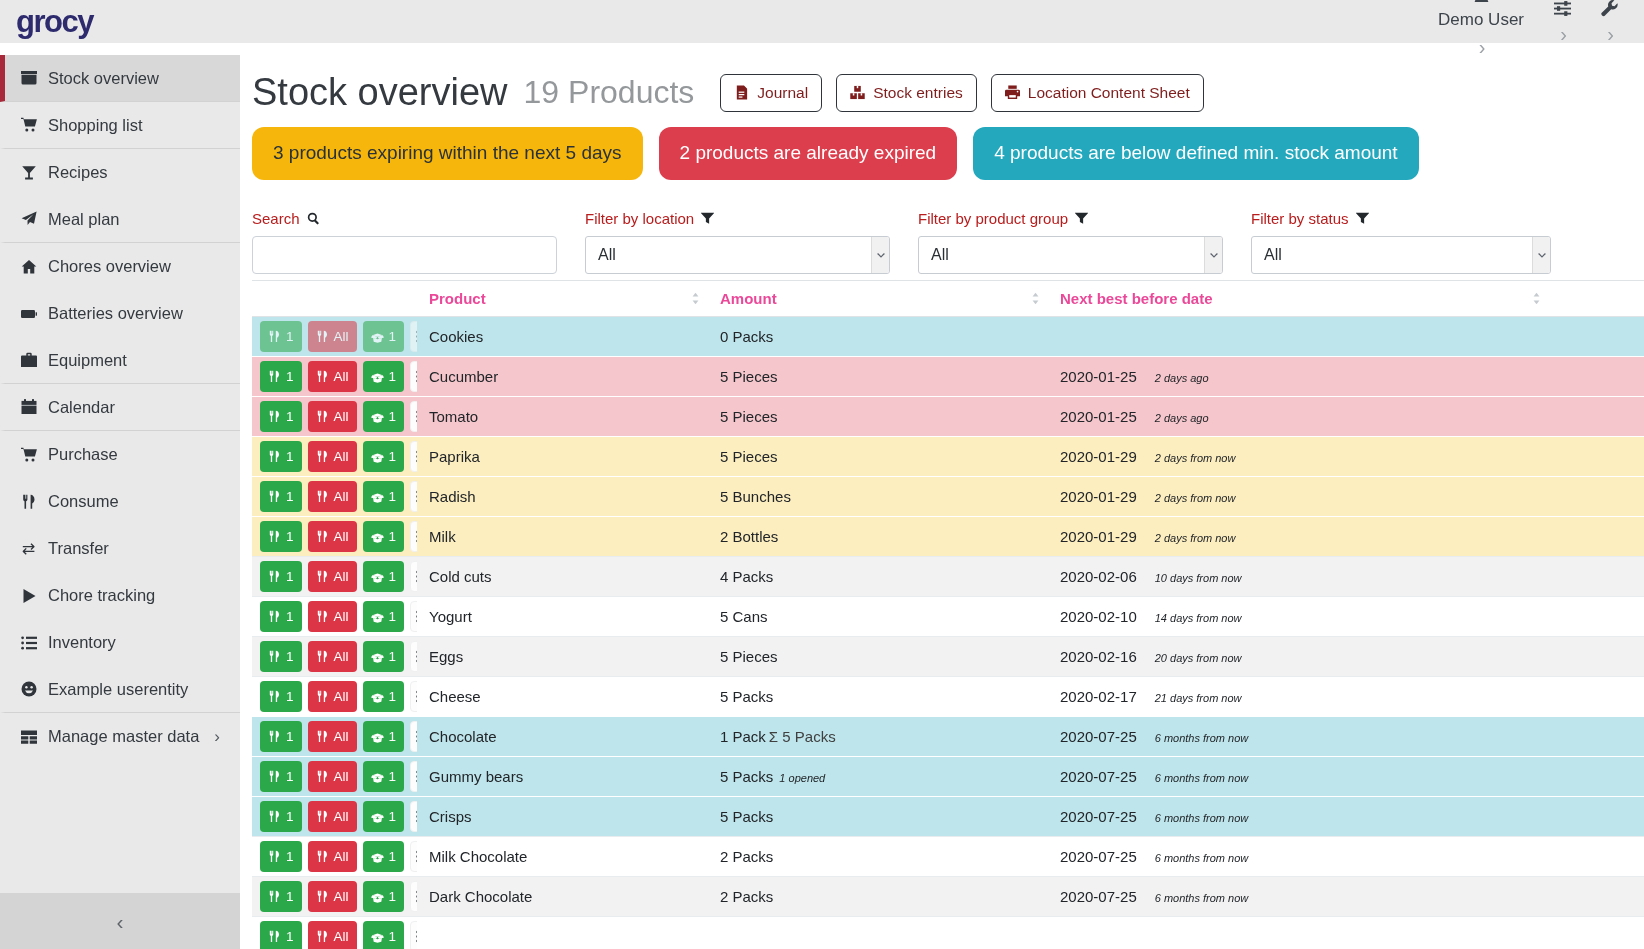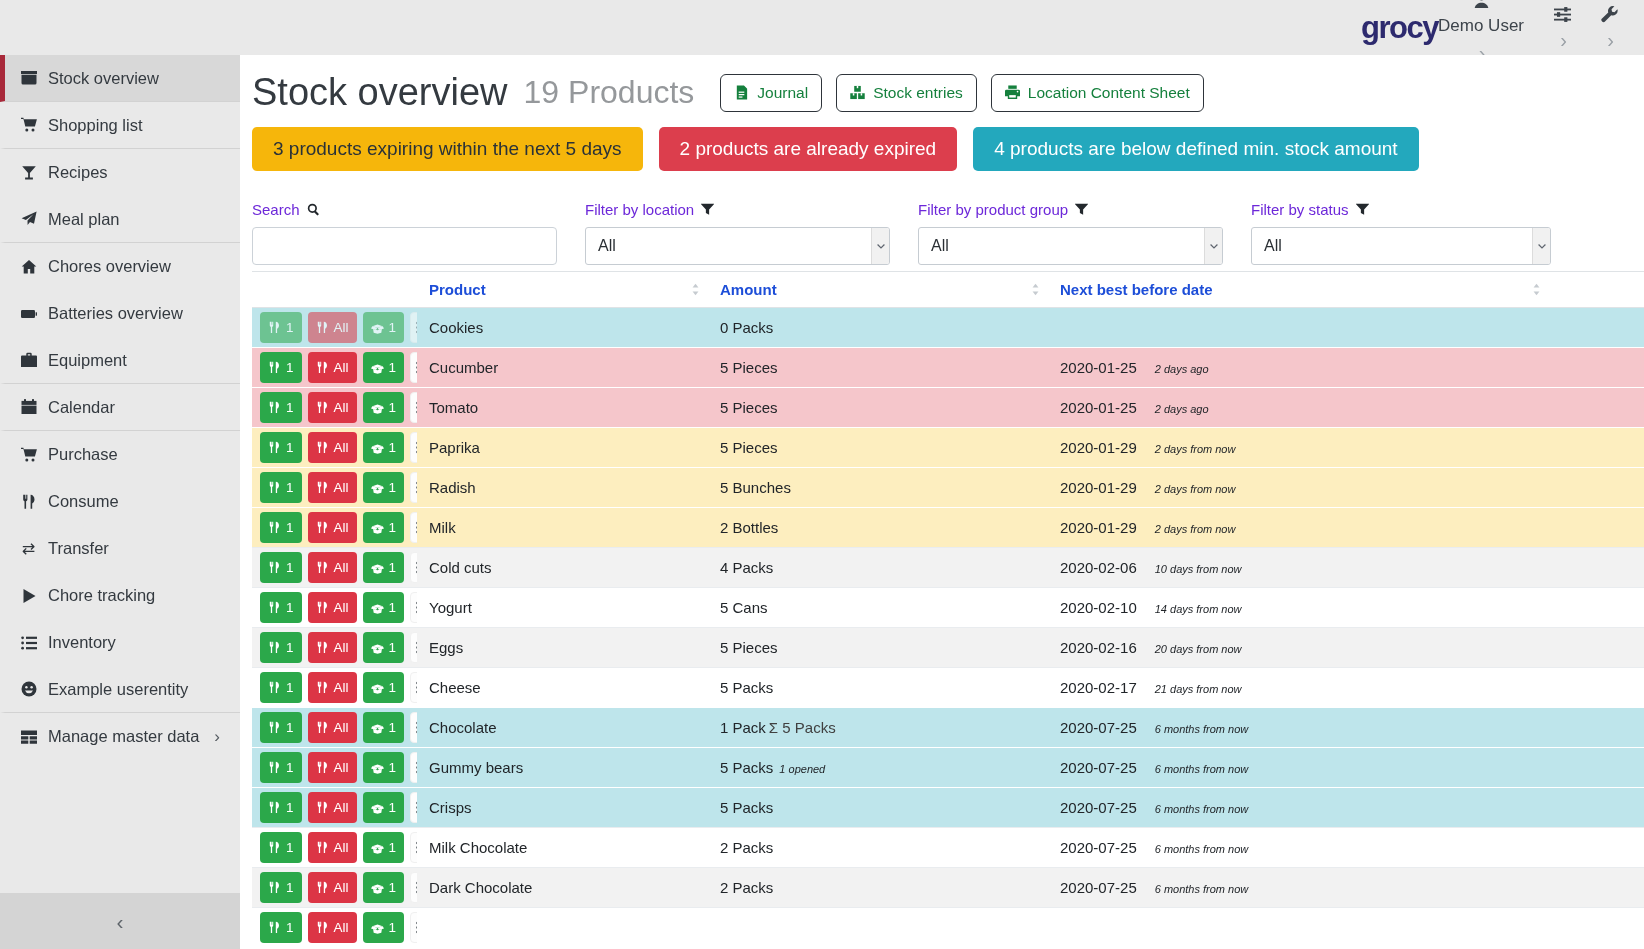--- a/index.html
+++ b/index.html
@@ -12,22 +12,22 @@
   html,body{margin:0;padding:0;}
   body{
     width:1644px;height:949px;overflow:hidden;background:#fff;
     font-family:"Liberation Sans","DejaVu Sans",sans-serif;color:#212529;
     position:relative;
   }
   .icon{display:inline-flex;align-items:center;justify-content:center;line-height:1;}
   .icon svg{width:1em;height:1em;display:block;fill:currentColor;}
 
   
-  .navbar{position:absolute;top:0;left:0;right:0;height:55px;background:var(--side-bg);
-    display:flex;align-items:center;justify-content:flex-end;padding:0 26px 0 16px;}
+  .navbar{position:absolute;top:0;left:0;right:0;height:43px;background:var(--side-bg);
+    display:flex;align-items:center;justify-content:space-between;padding:0 26px 0 16px;}
   .logo{font-size:31px;font-weight:800;color:var(--logo);letter-spacing:-1.5px;}
   .nav-right{display:flex;align-items:center;gap:30px;color:#3d444b;}
   .nav-group{display:flex;align-items:center;gap:7px;font-size:17px;cursor:pointer;flex-direction:column;}
   .nav-group .icon{font-size:17px;}
   .nav-caret{color:#9aa0a6;font-size:20px;line-height:1;margin-left:2px;}
 
   
   .sidebar{position:absolute;top:55px;left:0;bottom:0;width:240px;background:var(--side-bg);
     display:flex;flex-direction:column;}
   .side-items{flex:0 0 auto;}
@@ -42,46 +42,46 @@
     color:#5d6369;font-size:21px;cursor:pointer;}
 
   
   .main{position:absolute;top:55px;left:240px;right:0;bottom:0;background:#fff;
     padding:16px 0 0 12px;overflow:hidden;}
   .title-row{display:flex;align-items:center;gap:16px;padding-right:14px;}
   .page-title{font-size:38px;font-weight:500;color:#343a40;margin:0;line-height:1.15;}
   .page-subtitle{font-size:32px;font-weight:400;color:#95989b;}
   .title-buttons{display:flex;gap:14px;margin-left:10px;}
   .btn-outline{display:inline-flex;align-items:center;gap:8px;height:38px;padding:0 13px;
-    border:1px solid #2e343a;border-radius:6px;background:#fff;font-size:15.5px;color:#15803d;cursor:pointer;}
+    border:1px solid #2e343a;border-radius:6px;background:#fff;font-size:15.5px;color:#7f1d1d;cursor:pointer;}
   .btn-outline .icon{font-size:15px;}
 
   .alerts{display:flex;gap:16px;margin-top:12px;}
-  .alert{height:44px;border-radius:5px;display:flex;align-items:center;padding:0 21px;font-size:19px;}
+  .alert{height:53px;border-radius:12px;display:flex;align-items:center;padding:0 21px;font-size:19px;}
   .alert-warning{background:var(--warn);color:#2a3238;}
   .alert-danger{background:var(--danger);color:#fff;}
   .alert-info{background:var(--info);color:#fff;}
 
   .filters{display:flex;gap:28px;margin-top:30px;}
   .filter-block{width:305px;}
   .filter-block:last-child{width:300px;}
-  .filter-label{display:flex;align-items:center;gap:7px;font-size:15px;color:#6d28d9;margin-bottom:9px;}
+  .filter-label{display:flex;align-items:center;gap:7px;font-size:15px;color:#b91c1c;margin-bottom:9px;}
   .filter-label .icon{font-size:13px;color:#23282d;}
   .text-input{width:100%;height:38px;border:1px solid #ccd2d8;border-radius:4px;padding:0 10px;
     font-size:16px;font-family:inherit;color:#212529;outline:none;background:#fff;}
   .select{height:38px;border:1px solid #c6ccd2;border-radius:3px;background:#fff;display:flex;
     align-items:center;cursor:pointer;overflow:hidden;}
   .select-value{flex:1;padding-left:12px;font-size:16px;color:#2a2f34;}
   .select-caret{width:18px;align-self:stretch;background:#f1f1f1;border-left:1px solid #dcdcdc;
     display:flex;align-items:center;justify-content:center;color:#606670;font-size:10px;}
 
   
   table.stock{width:100%;border-collapse:collapse;table-layout:fixed;margin-top:6px;}
   col.c-act{width:165px;} col.c-prod{width:291px;} col.c-amt{width:340px;} col.c-date{width:auto;}
-  thead th{font-size:15px;font-weight:700;color:#1d4ed8;text-align:left;height:36px;
+  thead th{font-size:15px;font-weight:700;color:#ec4899;text-align:left;height:36px;
     border-top:1px solid #dfe3e6;border-bottom:1px solid #dfe3e6;padding:0 6px 0 12px;vertical-align:middle;}
   th .th-inner{display:flex;align-items:center;justify-content:space-between;}
   .sort-icon{color:#c6cbd0;font-size:13px;}
   th.th-date .sort-icon{margin-right:95px;}
   tbody td{height:40px;padding:0 12px;font-size:15px;color:#212529;border-top:1px solid #e9ecef;
     vertical-align:middle;white-space:nowrap;overflow:hidden;}
   tbody tr:first-child td{border-top:none;}
   td.td-actions{padding:0 0 0 8px;}
   tr.c-info td{background:var(--row-info);border-top-color:#fff;}
   tr.c-danger td{background:var(--row-danger);border-top-color:#fff;}

